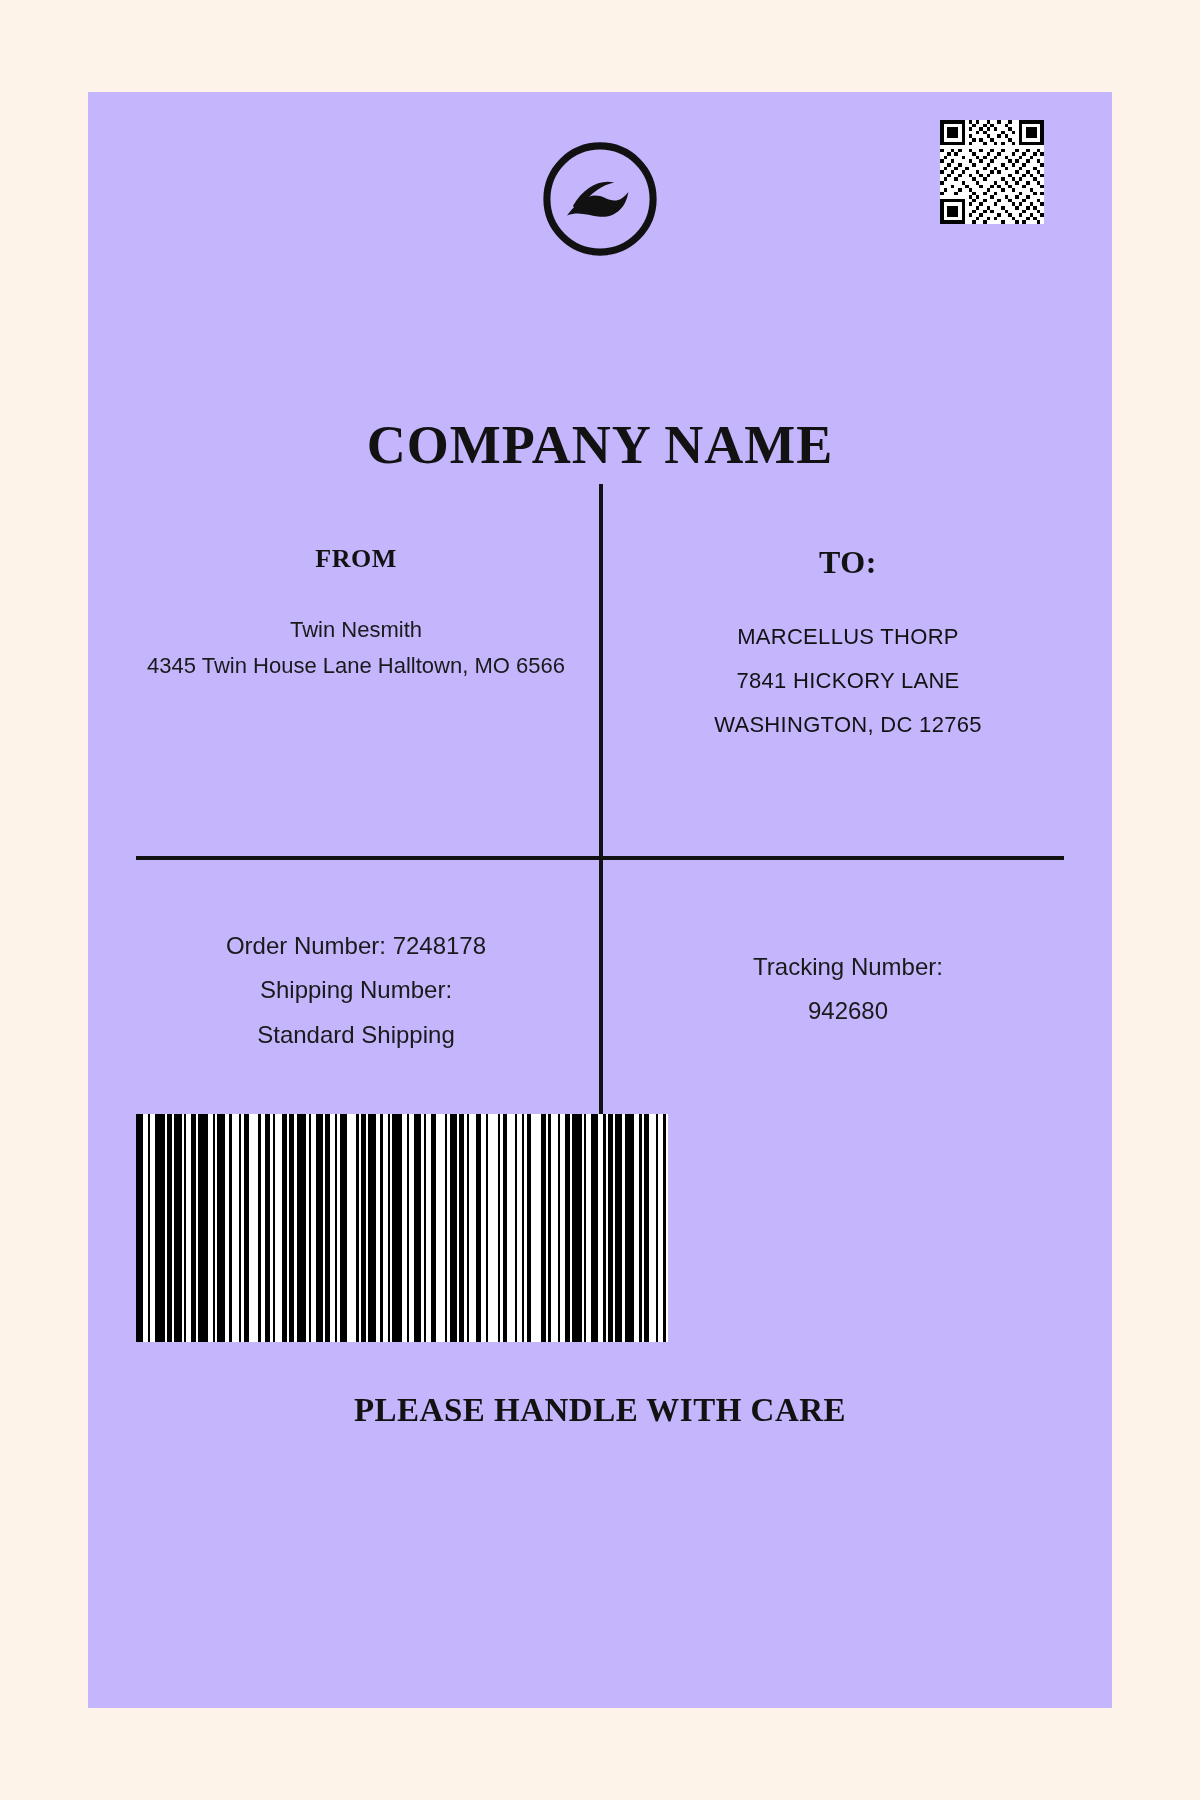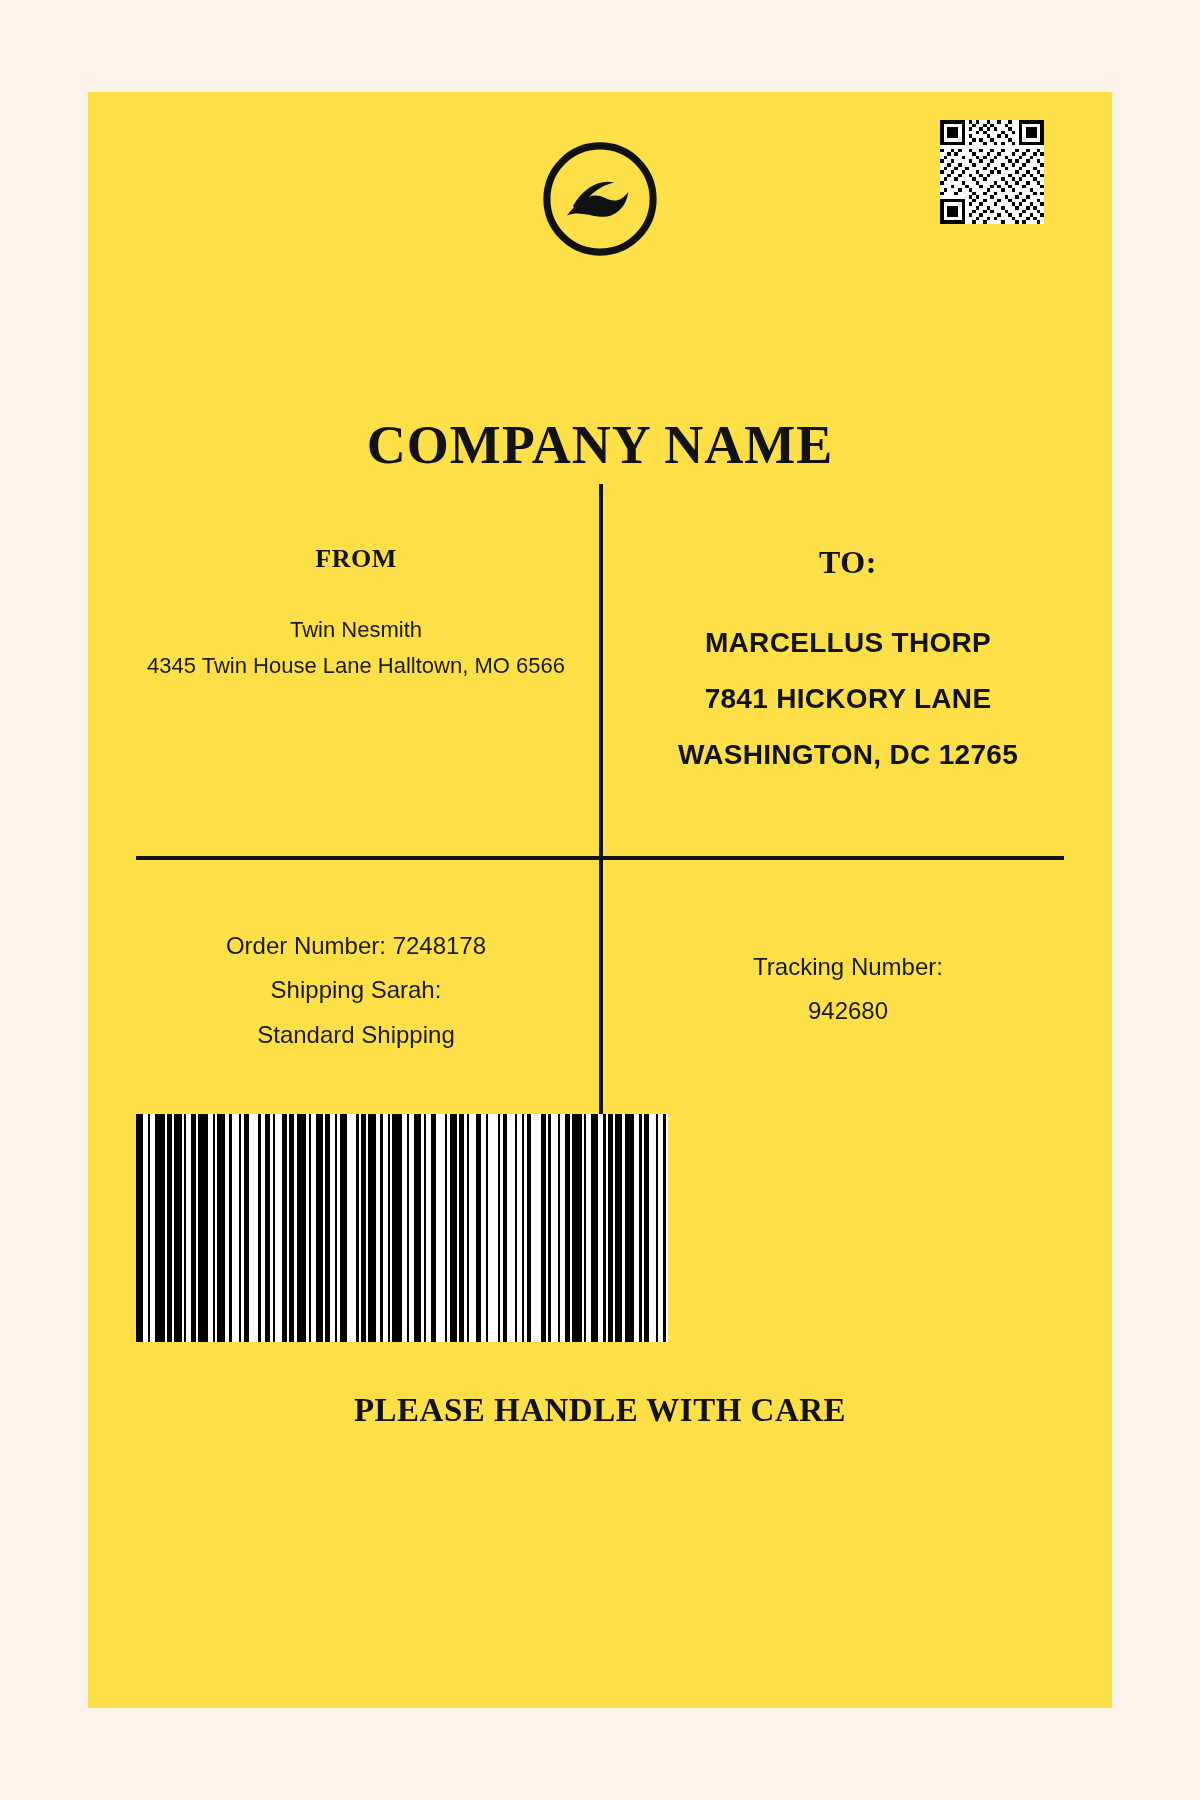--- a/index.html
+++ b/index.html
@@ -12,21 +12,21 @@
     background: #fdf3e9;
     font-family: "Liberation Sans", sans-serif;
     overflow: hidden;
   }
   .label-sheet {
     position: absolute;
     left: 88px;
     top: 92px;
     width: 1024px;
     height: 1616px;
-    background: #fde047;
+    background: #c4b5fd;
   }
 
   
   .qr {
     position: absolute;
     right: 68px;
     top: 28px;
     width: 104px;
     height: 104px;
   }
@@ -105,22 +105,22 @@
     font-size: 32px;
   }
   .from-lines {
     margin-top: 38px;
     font-size: 22px;
     line-height: 1.65;
     color: #1a1a1a;
   }
   .to-lines {
     margin-top: 34px;
-    font-size: 28px;
-    font-weight: bold;
+    font-size: 22px;
+    font-weight: normal;
     line-height: 2.0;
     color: #121212;
     letter-spacing: 0.3px;
   }
 
   
   .order-block {
     position: absolute;
     left: 48px;
     top: 832px;
@@ -414,21 +414,21 @@
     <div class="sec-heading to">TO:</div>
     <div class="to-lines">
       <div>MARCELLUS THORP</div>
       <div>7841 HICKORY LANE</div>
       <div>WASHINGTON, DC 12765</div>
     </div>
   </div>
 
   <div class="order-block">
     <div>Order Number: 7248178</div>
-    <div>Shipping Sarah:</div>
+    <div>Shipping Number:</div>
     <div>Standard Shipping</div>
   </div>
 
   <div class="tracking-block">
     <div>Tracking Number:</div>
     <div>942680</div>
   </div>
 
   <div class="barcode" id="barcode">
       <i style="width: 7.2px; background: rgb(0, 0, 0);"></i>

